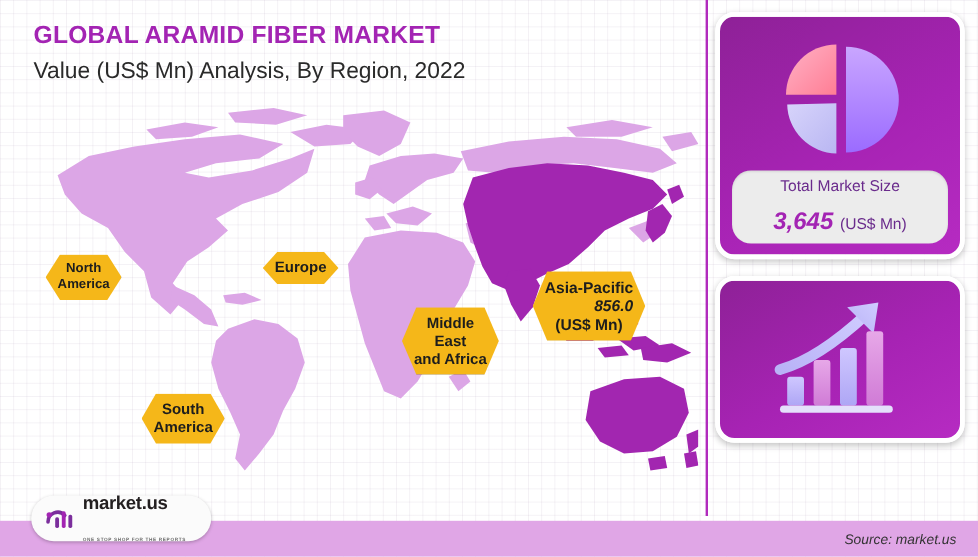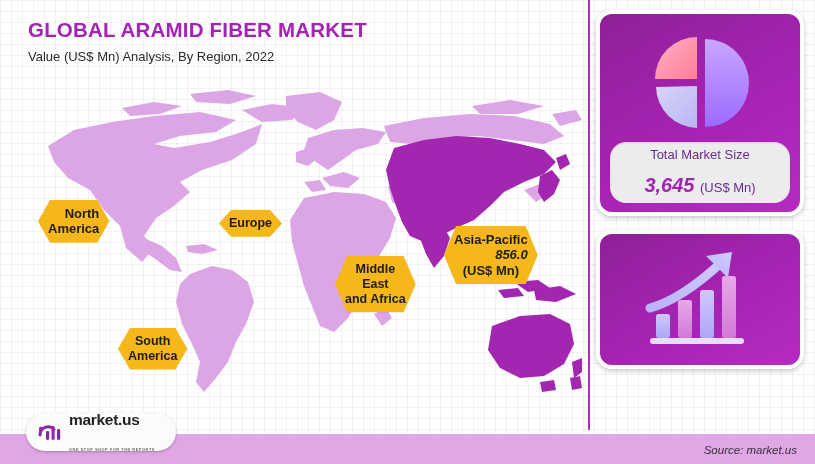--- a/index.html
+++ b/index.html
@@ -21,42 +21,42 @@
       linear-gradient(to bottom, rgba(170,150,180,0.13) 1px, transparent 1px);
     background-size: 11px 11px;
   }
   
   .header { position: absolute; left: 28px; top: 18px; }
   .title {
     font-size: 20.5px; font-weight: bold; letter-spacing: .2px;
     color: #A324B3; white-space: nowrap;
   }
   .subtitle {
-    margin-top: 7px; font-size: 13px; color: #2a2a2a; white-space: nowrap;
+    margin-top: 7px; font-size: 19px; color: #2a2a2a; white-space: nowrap;
   }
   
   .map-wrap {
     position: absolute; left: 4px; top: 86px; width: 578px; height: 318px;
   }
   .map-wrap svg { display: block; width: 100%; height: 100%; }
   
   .badge {
     position: absolute;
     background: #F5B719;
     color: #1d1d1d;
     font-weight: bold;
     text-align: center;
     line-height: 1.18;
     padding: 6px 10px;
     clip-path: polygon(12px 0, calc(100% - 12px) 0, 100% 50%, calc(100% - 12px) 100%, 12px 100%, 0 50%);
     filter: drop-shadow(2px 3px 2px rgba(0,0,0,0.33));
     white-space: nowrap;
   }
   .badge .val { font-style: italic; text-align: right; }
-  #badge-north-america { left: 38px;  top: 200px; font-size: 13px; text-align: right; }
+  #badge-north-america { left: 38px;  top: 212px; font-size: 11px; }
   #badge-south-america { left: 118px; top: 328px; font-size: 12.5px; }
   #badge-europe        { left: 219px; top: 210px; font-size: 12.5px; }
   #badge-mea           { left: 335px; top: 256px; font-size: 12.5px; }
   #badge-asia-pacific  { left: 444px; top: 226px; font-size: 13px; }
   
   .divider {
     position: absolute; left: 588px; top: 0; width: 2px; height: 430px;
     background: #B12BBD;
   }
   

